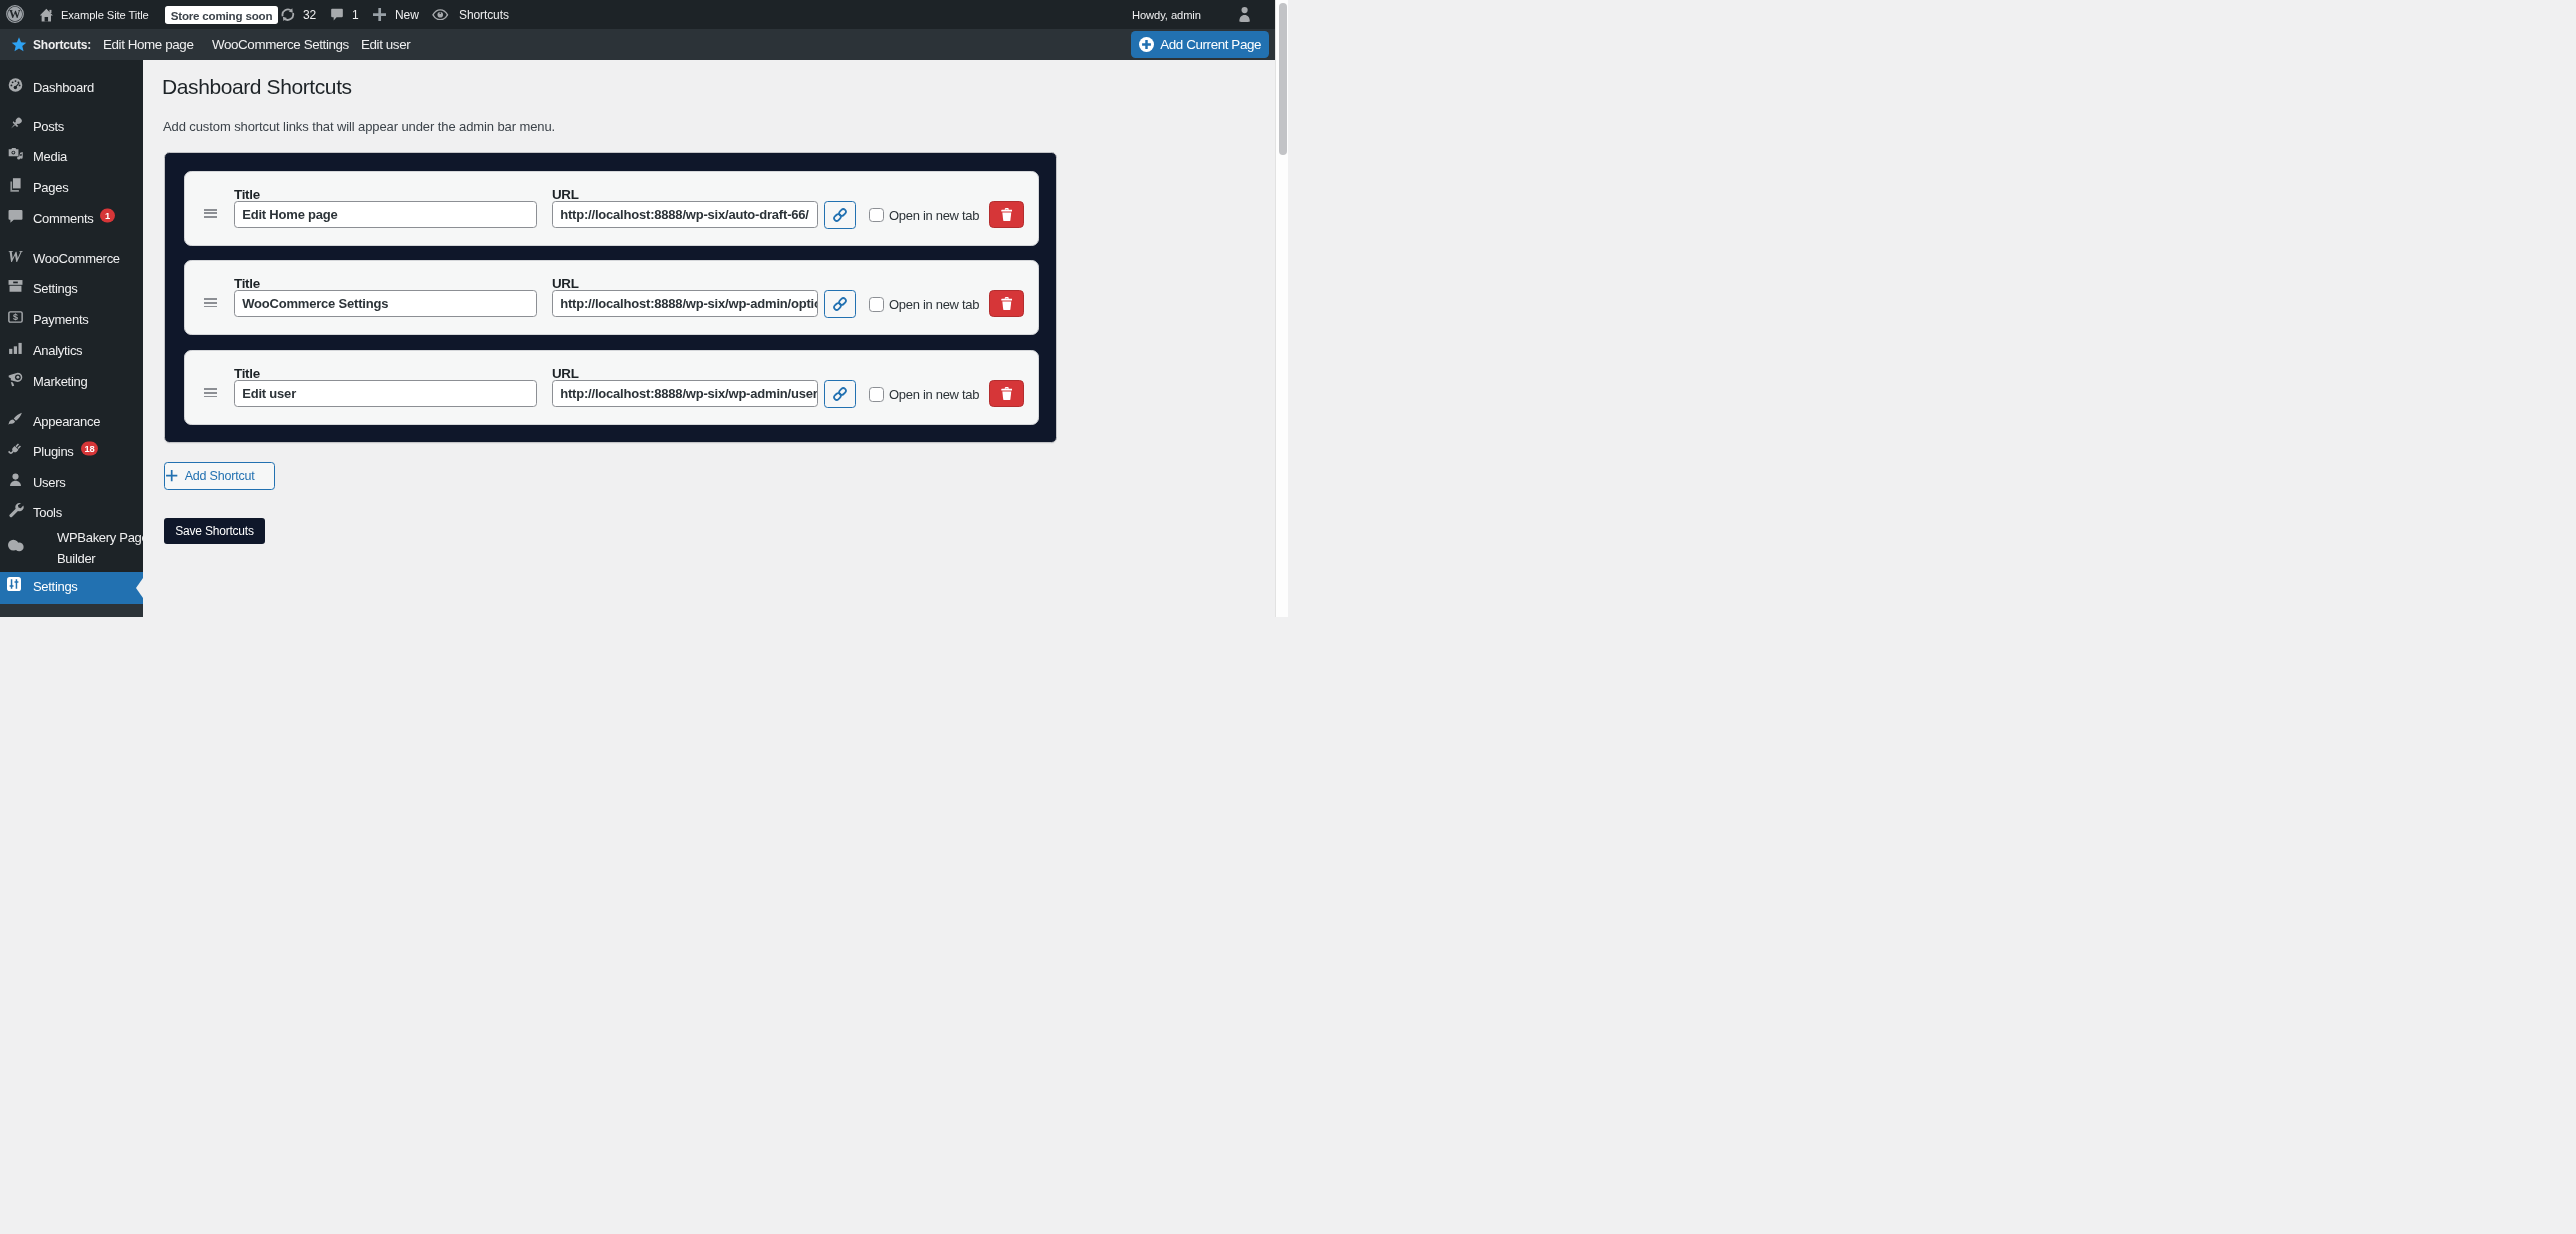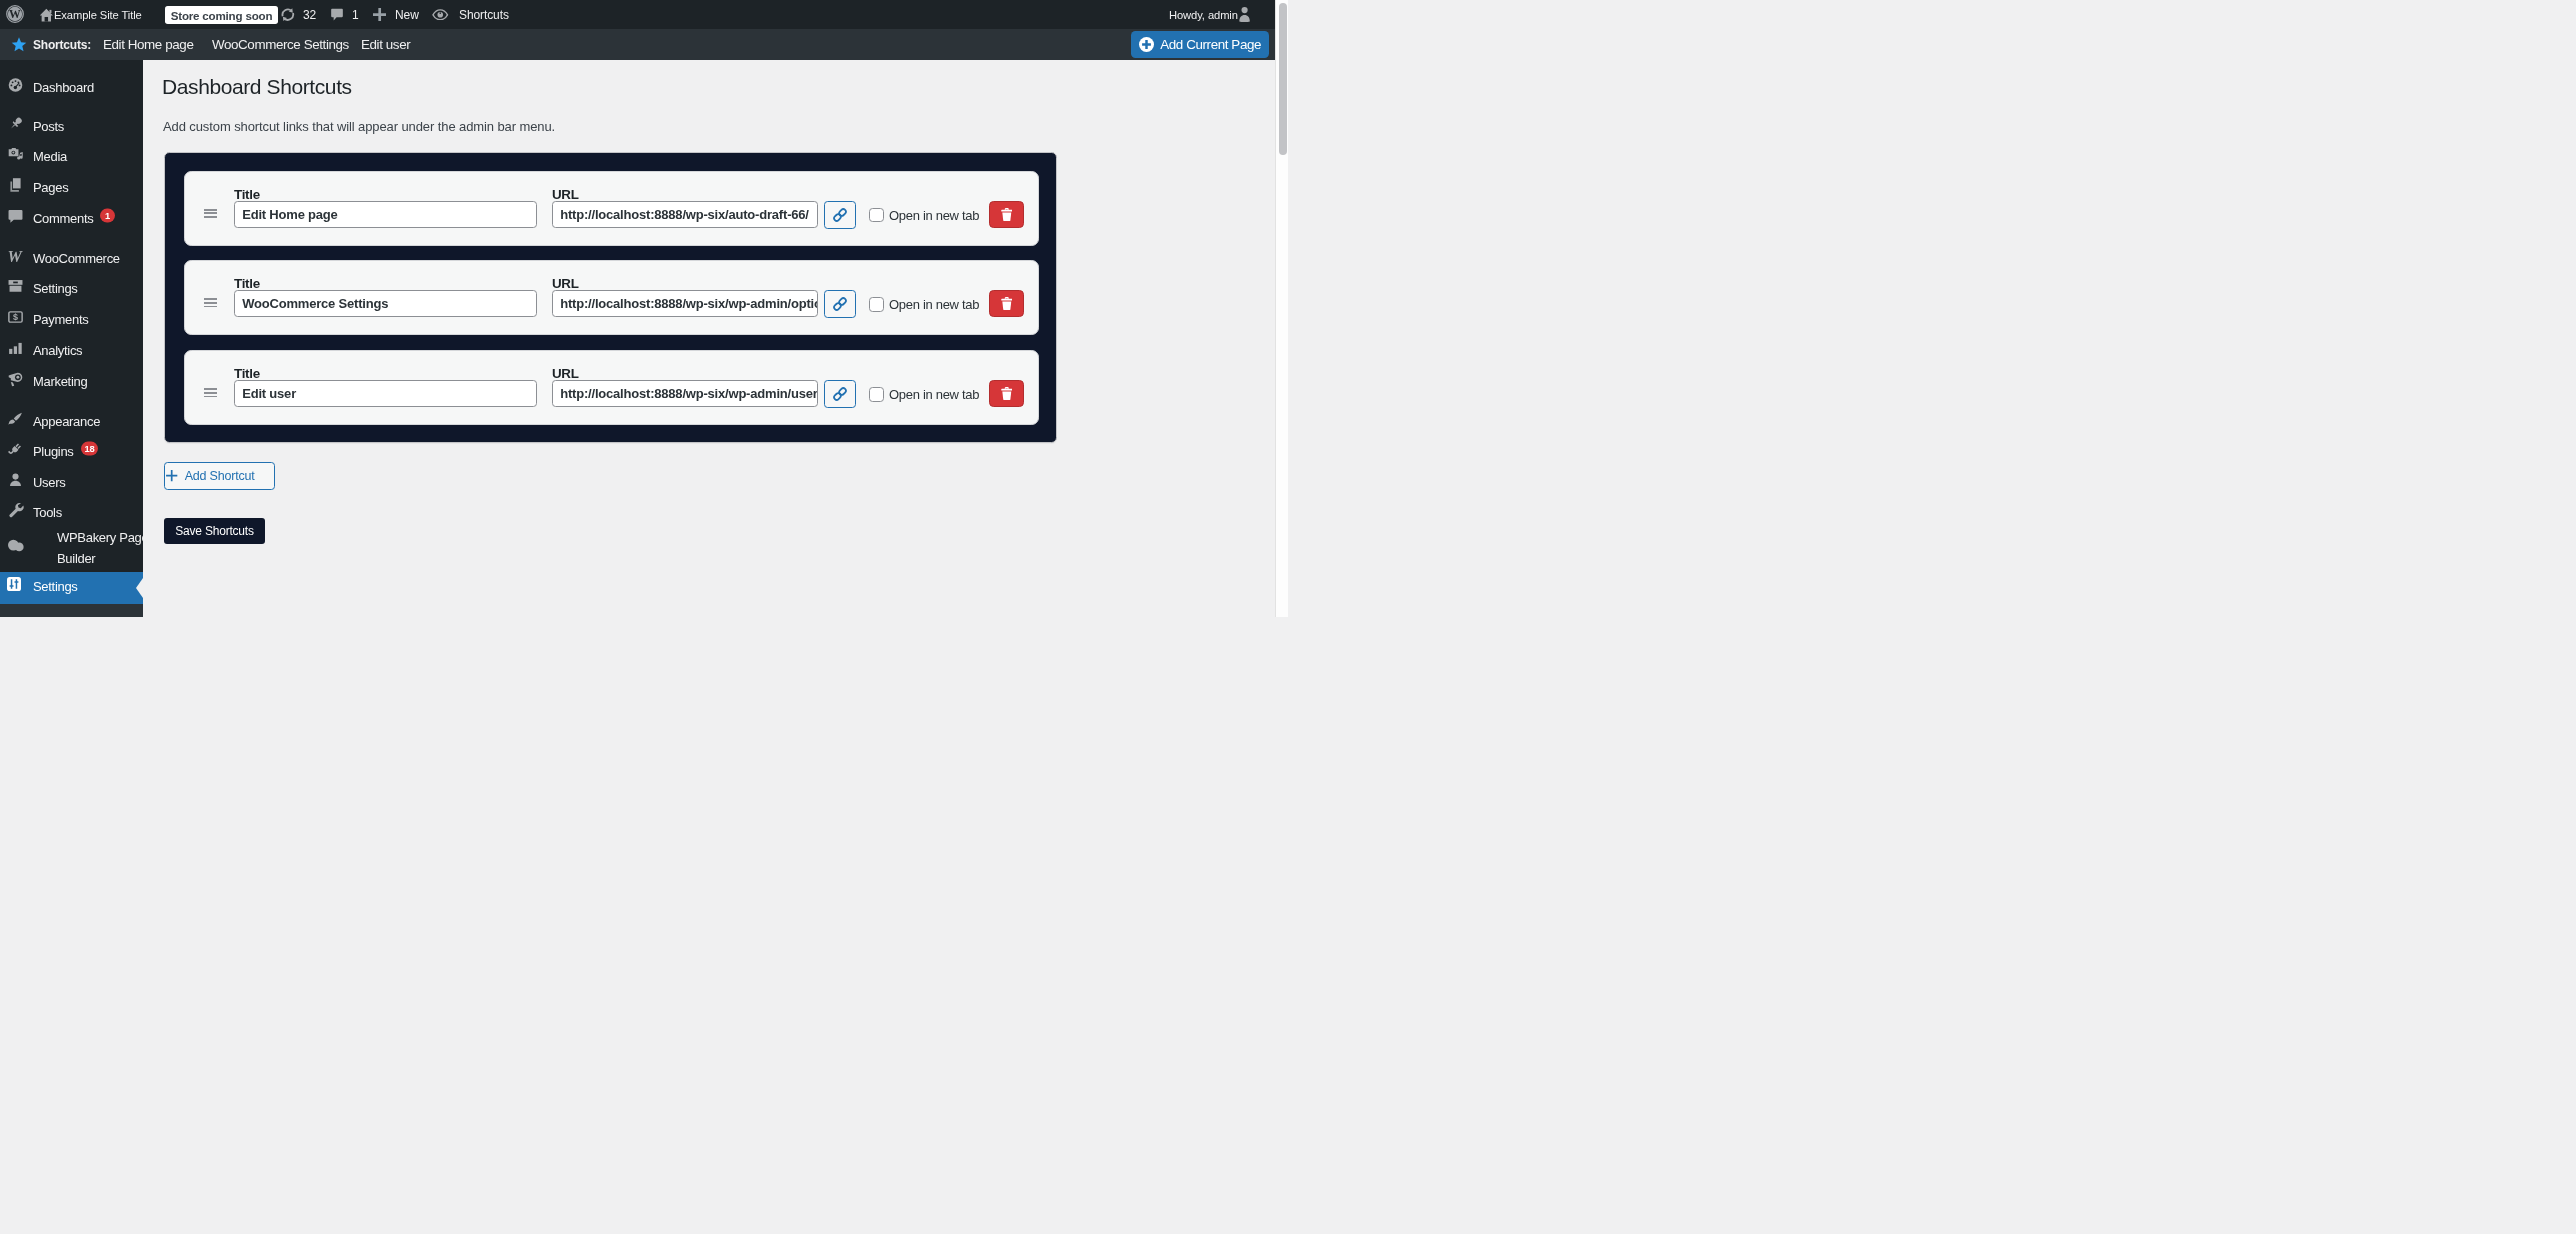--- a/index.html
+++ b/index.html
@@ -311,21 +311,21 @@
       <circle cx="10" cy="10" r="8" fill="#9ea3a8"></circle>
       <text x="3.4" y="14.6" font-family="Liberation Serif" font-size="13" font-weight="700" fill="#22272b">W</text>
     </svg>
   <svg class="abs" style="left:40px;top:7.6px;" width="13" height="14" viewBox="0 0 15 16">
       <g fill="#a7aaad">
         <path d="M7.3 0.8 L14.9 8.6 H12.7 V15.6 H1.9 V8.6 H-0.3 Z"></path>
         <rect x="10.9" y="2.1" width="2.3" height="3.6"></rect>
       </g>
       <rect x="5.3" y="10.3" width="4" height="5.3" fill="#1d2327"></rect>
     </svg>
-  <span class="abs b1txt" style="left:54px;top:8.5px;text-align:center;">Example Site Title</span>
+  <span class="abs b1txt" style="left:61px;top:8.5px;text-align:center;">Example Site Title</span>
   <span class="abs" style="left:165px;top:6.4px;width:113px;height:17.6px;background:#fff;border-radius:2.7px;color:#3c434a;font-size:11.6px;font-weight:700;letter-spacing:-0.2px;display:flex;align-items:center;justify-content:center;">Store coming soon</span>
   <svg class="abs" style="left:280px;top:7.8px;" width="15.7" height="13.4" viewBox="0 0 20 17">
       <g fill="none" stroke="#a7aaad" stroke-width="2.3">
         <path d="M3.4 10.6 a6.9 6.9 0 0 1 11.3-6.9"></path>
         <path d="M16.6 6.4 a6.9 6.9 0 0 1-11.3 6.9"></path>
       </g>
       <path fill="#a7aaad" d="M15.7 0.4 l0.6 5.6 -5.2-1.7z M4.3 16.6 l-0.6-5.6 5.2 1.7z"></path>
     </svg>
   <span class="abs b1txt" style="left:303px;top:7.6px;font-size:12px;">32</span>
   <svg class="abs" style="left:331px;top:8px;" width="12" height="12.5" viewBox="0 0 14 15">
@@ -335,21 +335,21 @@
   <svg class="abs" style="left:373px;top:7.6px;" width="13.4" height="13.4" viewBox="0 0 15 15">
       <path fill="#98a0a6" d="M6 0h3v6h6v3H9v6H6V9H0V6h6z"></path>
     </svg>
   <span class="abs b1txt" style="left:395px;top:7.6px;font-size:12px;">New</span>
   <svg class="abs" style="left:432px;top:8.5px;" width="16.5" height="11.6" viewBox="0 0 20 14">
       <path fill="none" stroke="#a7aaad" stroke-width="1.7" d="M1.2 7 C3.8 2.3 7 1 10 1s6.2 1.3 8.8 6C16.2 11.7 13 13 10 13s-6.2-1.3-8.8-6z"></path>
       <circle cx="10" cy="7" r="3.4" fill="#a7aaad"></circle>
       <circle cx="10" cy="5" r="1" fill="#1d2327"></circle>
     </svg>
   <span class="abs b1txt" style="left:459px;top:7.6px;font-size:12px;">Shortcuts</span>
-  <span class="abs b1txt" style="left:1169px;top:9px;">Howdy, admin</span>
+  <span class="abs b1txt" style="left:1132px;top:9px;">Howdy, admin</span>
   <svg class="abs" style="left:1239px;top:6.3px;" width="11.2" height="17" viewBox="0 0 13 19">
       <g fill="#a7aaad">
         <circle cx="6.5" cy="4.4" r="3.6"></circle>
         <path d="M0.4 17.5 c0-4.6 2.4-7.3 6.1-7.3 s6.1 2.7 6.1 7.3 c-2 1-10.2 1-12.2 0z"></path>
       </g>
     </svg>
 </div>
 <div id="bar2" class="abs">
   <svg class="abs" style="left:11.4px;top:8.3px;" width="16" height="15.7" viewBox="0 0 20 19">
       <path fill="#2ea2f2" d="M10.00 0.10 L12.56 6.18 L19.13 6.73 L14.14 11.04 L15.64 17.47 L10.00 14.05 L4.36 17.47 L5.86 11.04 L0.87 6.73 L7.44 6.18 Z"></path>

